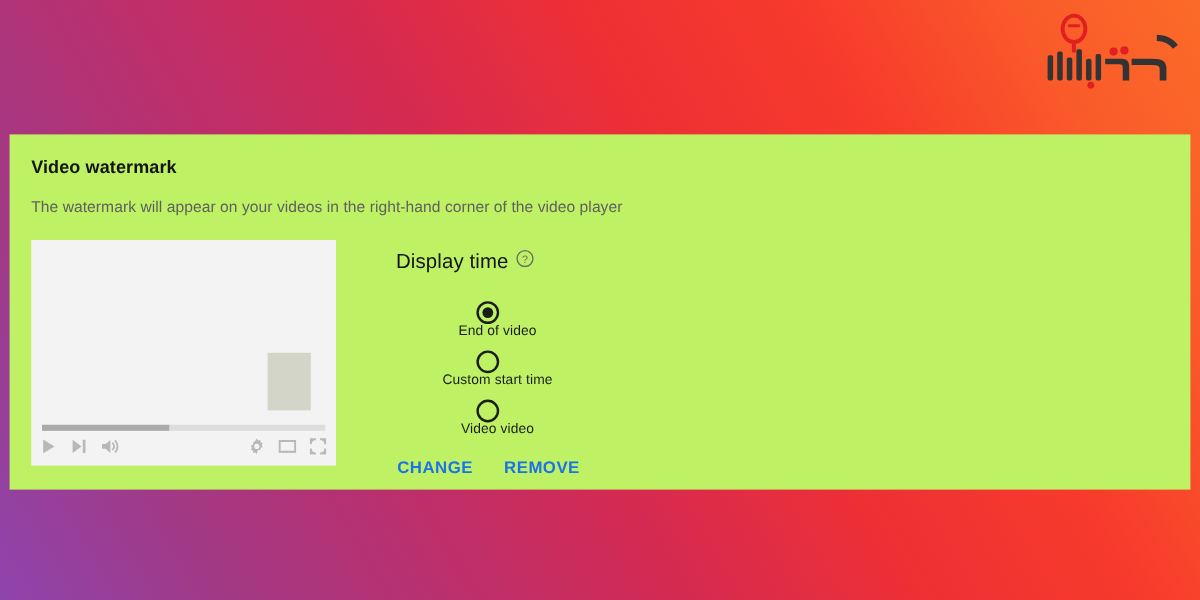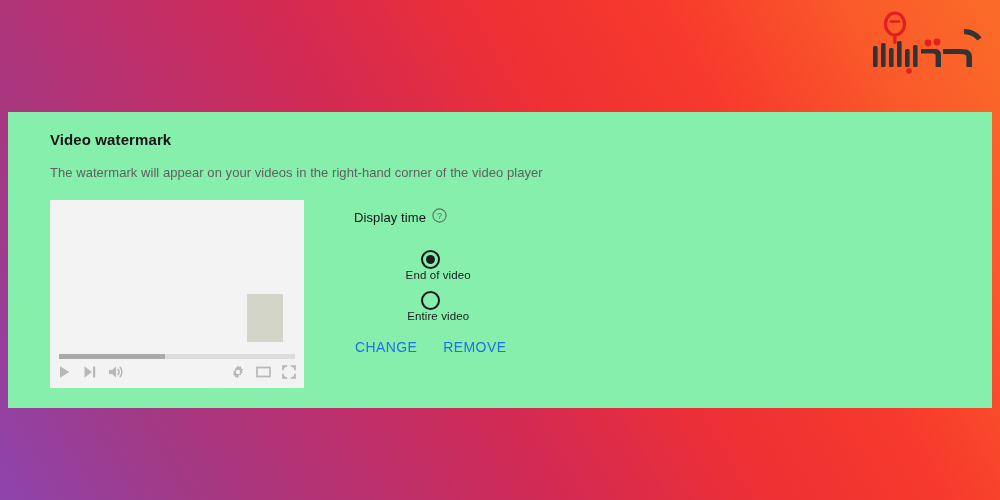--- a/index.html
+++ b/index.html
@@ -38,22 +38,21 @@
   }
   #brand-logo svg { display: block; }
 
   
   #watermark-card {
     position: absolute;
     left: 8px;
     top: 112px;
     width: 984px;
     height: 296px;
-    background: #86efac;
-    padding-left: 24px;
+    background: #bef264;
   }
 
   .card-inner {
     padding: 18px 0 0 18px;
   }
 
   #card-title {
     font-size: 15px;
     font-weight: bold;
     color: #141414;
@@ -125,21 +124,21 @@
     margin-left: 50px;
     padding-top: 8px;
   }
 
   #display-time-header {
     display: flex;
     align-items: center;
     gap: 6px;
   }
   #display-time-label {
-    font-size: 13px;
+    font-size: 17px;
     color: #141414;
     letter-spacing: .1px;
   }
   #help-icon { display: block; }
 
   .radio-row {
     display: flex;
     align-items: center;
     height: 18px;
     margin-top: 23px;
@@ -172,21 +171,21 @@
   }
 
   #action-links {
     display: flex;
     margin-top: 30px;
     margin-left: 1px;
     gap: 26px;
   }
   .action-link {
     font-size: 14px;
-    font-weight: normal;
+    font-weight: bold;
     color: #1a73e8;
     letter-spacing: .4px;
     text-decoration: none;
     cursor: pointer;
   }
 </style>
 </head>
 <body>
 
 <div id="brand-logo">
@@ -283,24 +282,28 @@
               <text x="7.5" y="11" text-anchor="middle" font-family="Liberation Sans, sans-serif" font-size="9" fill="#6b6b6b">?</text>
             </svg>
           </span>
         </div>
 
         <div class="radio-row">
           <span class="radio-mark checked"></span>
           <span class="radio-label">End of video</span>
         </div>
 
-
         <div class="radio-row">
           <span class="radio-mark"></span>
-          <span class="radio-label">Entire video</span>
+          <span class="radio-label">Custom start time</span>
+        </div>
+
+        <div class="radio-row">
+          <span class="radio-mark"></span>
+          <span class="radio-label">Video video</span>
         </div>
 
         <div id="action-links">
           <span class="action-link" style="color: rgb(26, 115, 232);">CHANGE</span>
           <span class="action-link" style="color: rgb(26, 115, 232);">REMOVE</span>
         </div>
 
       </div>
     </div>
   </div>

